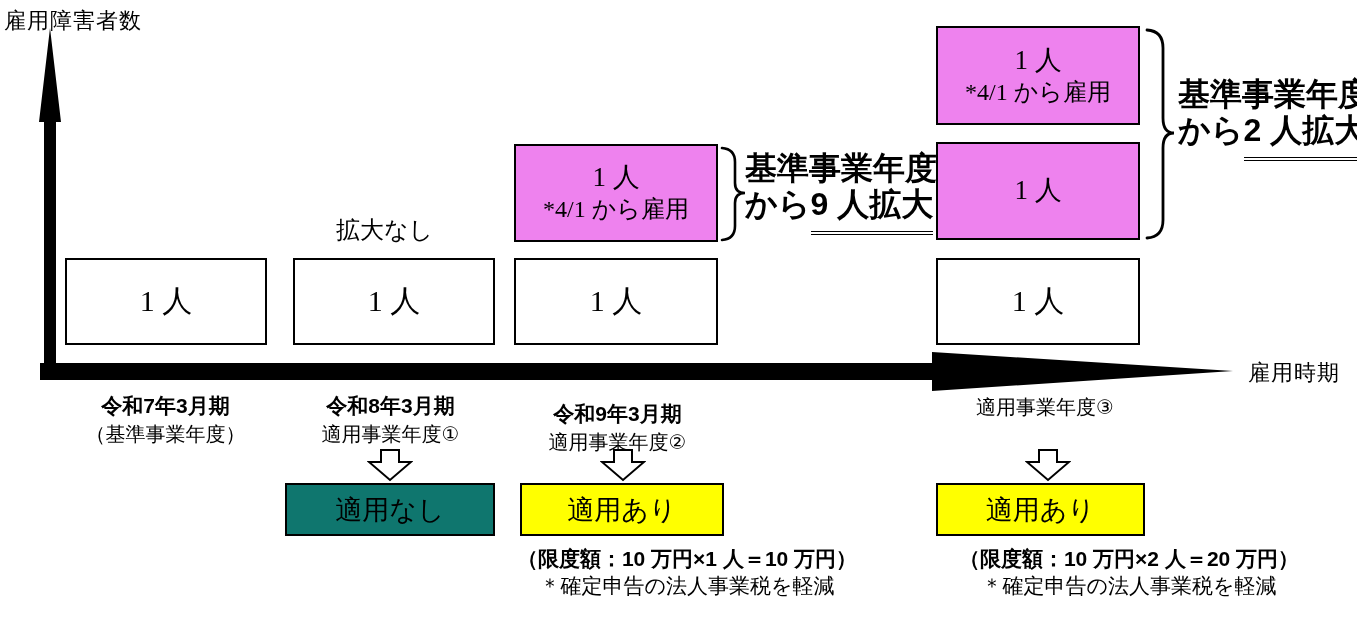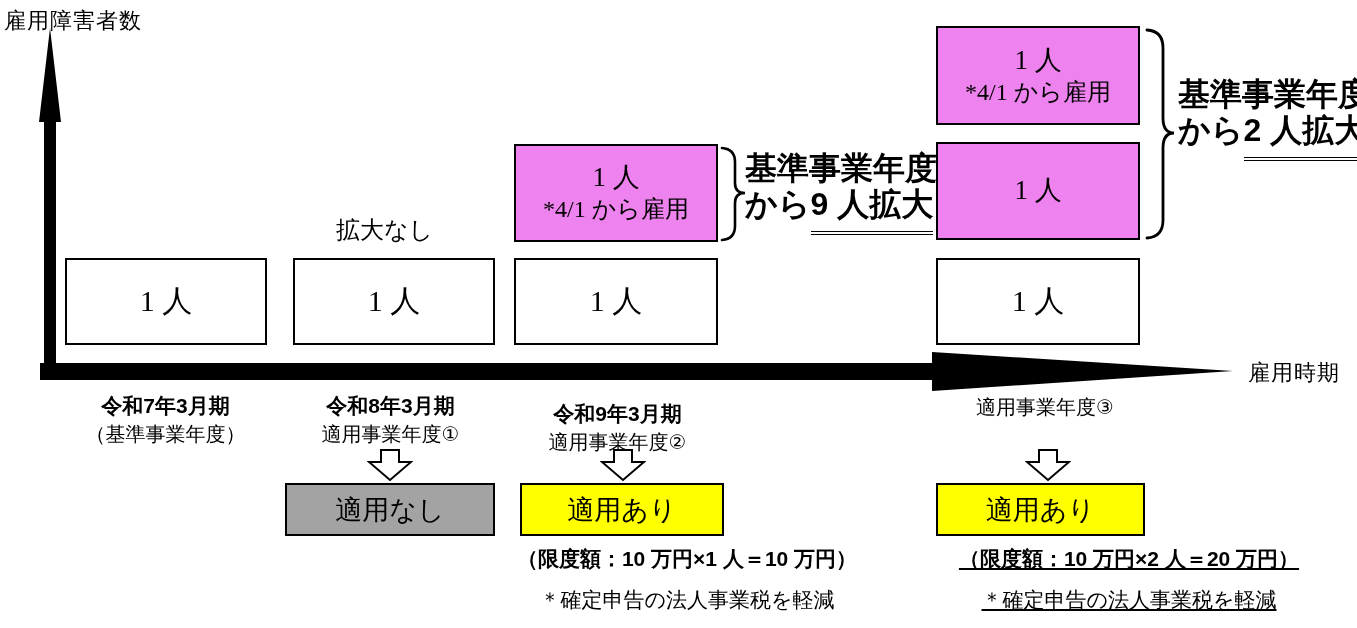--- a/index.html
+++ b/index.html
@@ -20,21 +20,21 @@
   .brace-label{font-size:32px;font-weight:700;line-height:36px;white-space:nowrap;}
   .dul{border-bottom:4px double #000;padding-bottom:9px;}
   .period-block{text-align:center;}
   .period-line{font-size:21px;font-weight:700;line-height:27px;white-space:nowrap;}
   .sub-line{font-size:20px;font-weight:400;line-height:27px;margin-top:2px;white-space:nowrap;}
   .status{box-sizing:border-box;border:2px solid #000;display:flex;align-items:center;
           justify-content:center;font-size:27px;
           font-family:"Liberation Serif","DejaVu Serif",serif;}
   .note-block{text-align:center;}
   .note1{font-size:21px;font-weight:700;line-height:26px;white-space:nowrap;}
-  .note2{font-size:21px;font-weight:400;line-height:26px;margin-top:15px;white-space:nowrap;}
+  .note2{font-size:21px;font-weight:400;line-height:26px;margin-top:1px;white-space:nowrap;}
   svg.layer{position:absolute;left:0;top:0;pointer-events:none;}
 </style>
 </head>
 <body>
 
 <div class="canvas">
 
   <svg class="layer" width="1357" height="628">
     <polygon points="50,28 61,122 56,122 56,380 44,380 44,122 39,122" fill="#000"></polygon>
     <polygon points="40,363 932,363 932,352 1233,371 932,391 932,380 40,380" fill="#000"></polygon>
@@ -100,32 +100,32 @@
   <svg class="abs" style="left:367px;top:449px;" width="46" height="33">
     <polygon points="14,1 32,1 32,13 44,13 23,31 2,13 14,13" fill="#fff" stroke="#000" stroke-width="2"></polygon>
   </svg>
   <svg class="abs" style="left:600px;top:449px;" width="46" height="33">
     <polygon points="14,1 32,1 32,13 44,13 23,31 2,13 14,13" fill="#fff" stroke="#000" stroke-width="2"></polygon>
   </svg>
   <svg class="abs" style="left:1025px;top:449px;" width="46" height="33">
     <polygon points="14,1 32,1 32,13 44,13 23,31 2,13 14,13" fill="#fff" stroke="#000" stroke-width="2"></polygon>
   </svg>
 
-  <div class="abs status" style="left: 285px; top: 483px; width: 210px; height: 53px; background-color: #a3a3a3; text-align: right;">
+  <div class="abs status" style="left: 285px; top: 483px; width: 210px; height: 53px; background-color: #0f766e; text-align: right;">
     <span>適用なし</span>
   </div>
   <div class="abs status" style="left: 520px; top: 483px; width: 204px; height: 53px; background-color: rgb(255, 255, 0);">
     <span>適用あり</span>
   </div>
   <div class="abs status" style="left: 936px; top: 483px; width: 209px; height: 53px; background-color: rgb(255, 255, 0);">
     <span>適用あり</span>
   </div>
 
   <div class="abs gothic note-block" style="left:472px;top:546px;width:430px;">
     <div class="note1">（限度額：10 万円×1 人＝10 万円）</div>
     <div class="note2">＊確定申告の法人事業税を軽減</div>
   </div>
-  <div class="abs gothic note-block" style="left:903px;top:546px;width:452px;text-decoration:underline;">
+  <div class="abs gothic note-block" style="left:903px;top:546px;width:452px;">
     <div class="note1">（限度額：10 万円×2 人＝20 万円）</div>
     <div class="note2">＊確定申告の法人事業税を軽減</div>
   </div>
 
 </div>
 
 </body></html>

